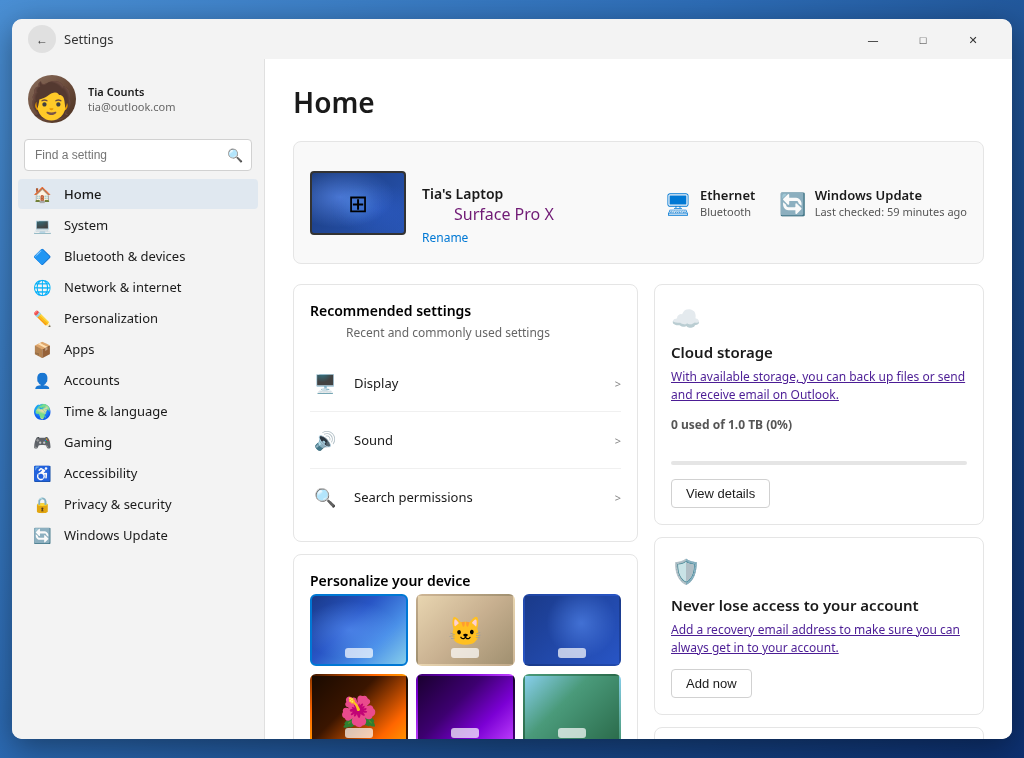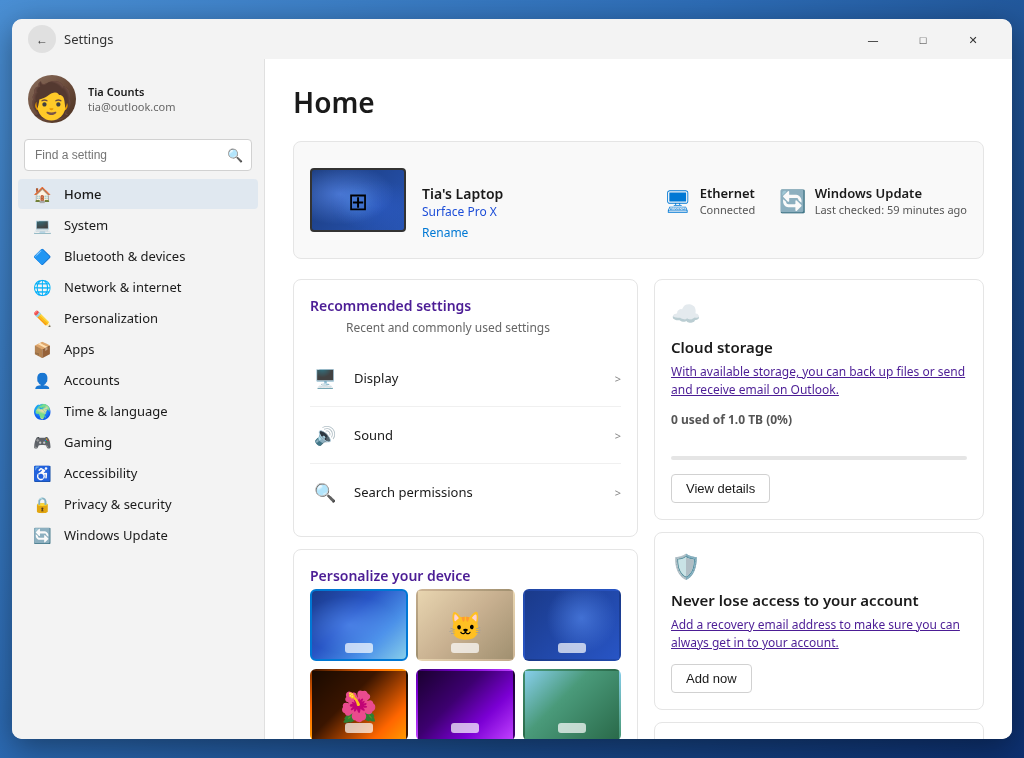--- a/index.html
+++ b/index.html
@@ -196,21 +196,21 @@
       inset: 0;
       background: radial-gradient(ellipse at 30% 40%, rgba(100,150,255,0.6) 0%, transparent 60%),
                   radial-gradient(ellipse at 70% 60%, rgba(50,100,220,0.4) 0%, transparent 50%);
     }
     .win-logo-small {
       font-size: 24px;
       filter: drop-shadow(0 0 8px rgba(100,180,255,0.8));
     }
     .device-info { flex: 1; }
     .device-name { font-size: 14px; font-weight: 600; color: #1a1a1a; margin-top: 26px; }
-    .device-model { font-size: 12px; color: #1d4ed8; }
+    .device-model { font-size: 16px; color: #701a75; margin-left: 32px; }
     .device-rename { font-size: 12px; color: #0078d4; cursor: pointer; text-decoration: none; }
     .device-status-group {
       display: flex; gap: 24px; margin-left: auto;
     }
     .device-status-item {
       display: flex; align-items: center; gap: 8px;
     }
     .status-icon {
       font-size: 22px; color: #0078d4;
     }
@@ -231,21 +231,21 @@
       border: 1px solid #e5e5e5;
       border-radius: 8px;
       padding: 16px;
       background: #fff;
     }
     .card + .card { margin-top: 12px; }
 
     .card-title {
       font-size: 14px;
       font-weight: 600;
-      color: #4c1d95;
+      color: #000000;
       margin-bottom: 4px;
     }
     .card-subtitle {
       font-size: 12px;
       color: #666;
       margin-bottom: 14px;
       margin-left: 36px;
     }
 
     
@@ -492,21 +492,21 @@
           <div class="device-info">
             <div class="device-name">Tia's Laptop</div>
             <div class="device-model">Surface Pro X</div>
             <a class="device-rename">Rename</a>
           </div>
           <div class="device-status-group">
             <div class="device-status-item">
               <span class="status-icon">🖥</span>
               <div class="status-text-group">
                 <div class="status-label">Ethernet</div>
-                <div class="status-sub">Connected</div>
+                <div class="status-sub">Bluetooth</div>
               </div>
             </div>
             <div class="device-status-item">
               <span class="status-icon">🔄</span>
               <div class="status-text-group">
                 <div class="status-label">Windows Update</div>
                 <div class="status-sub">Last checked: 59 minutes ago</div>
               </div>
             </div>
           </div>

